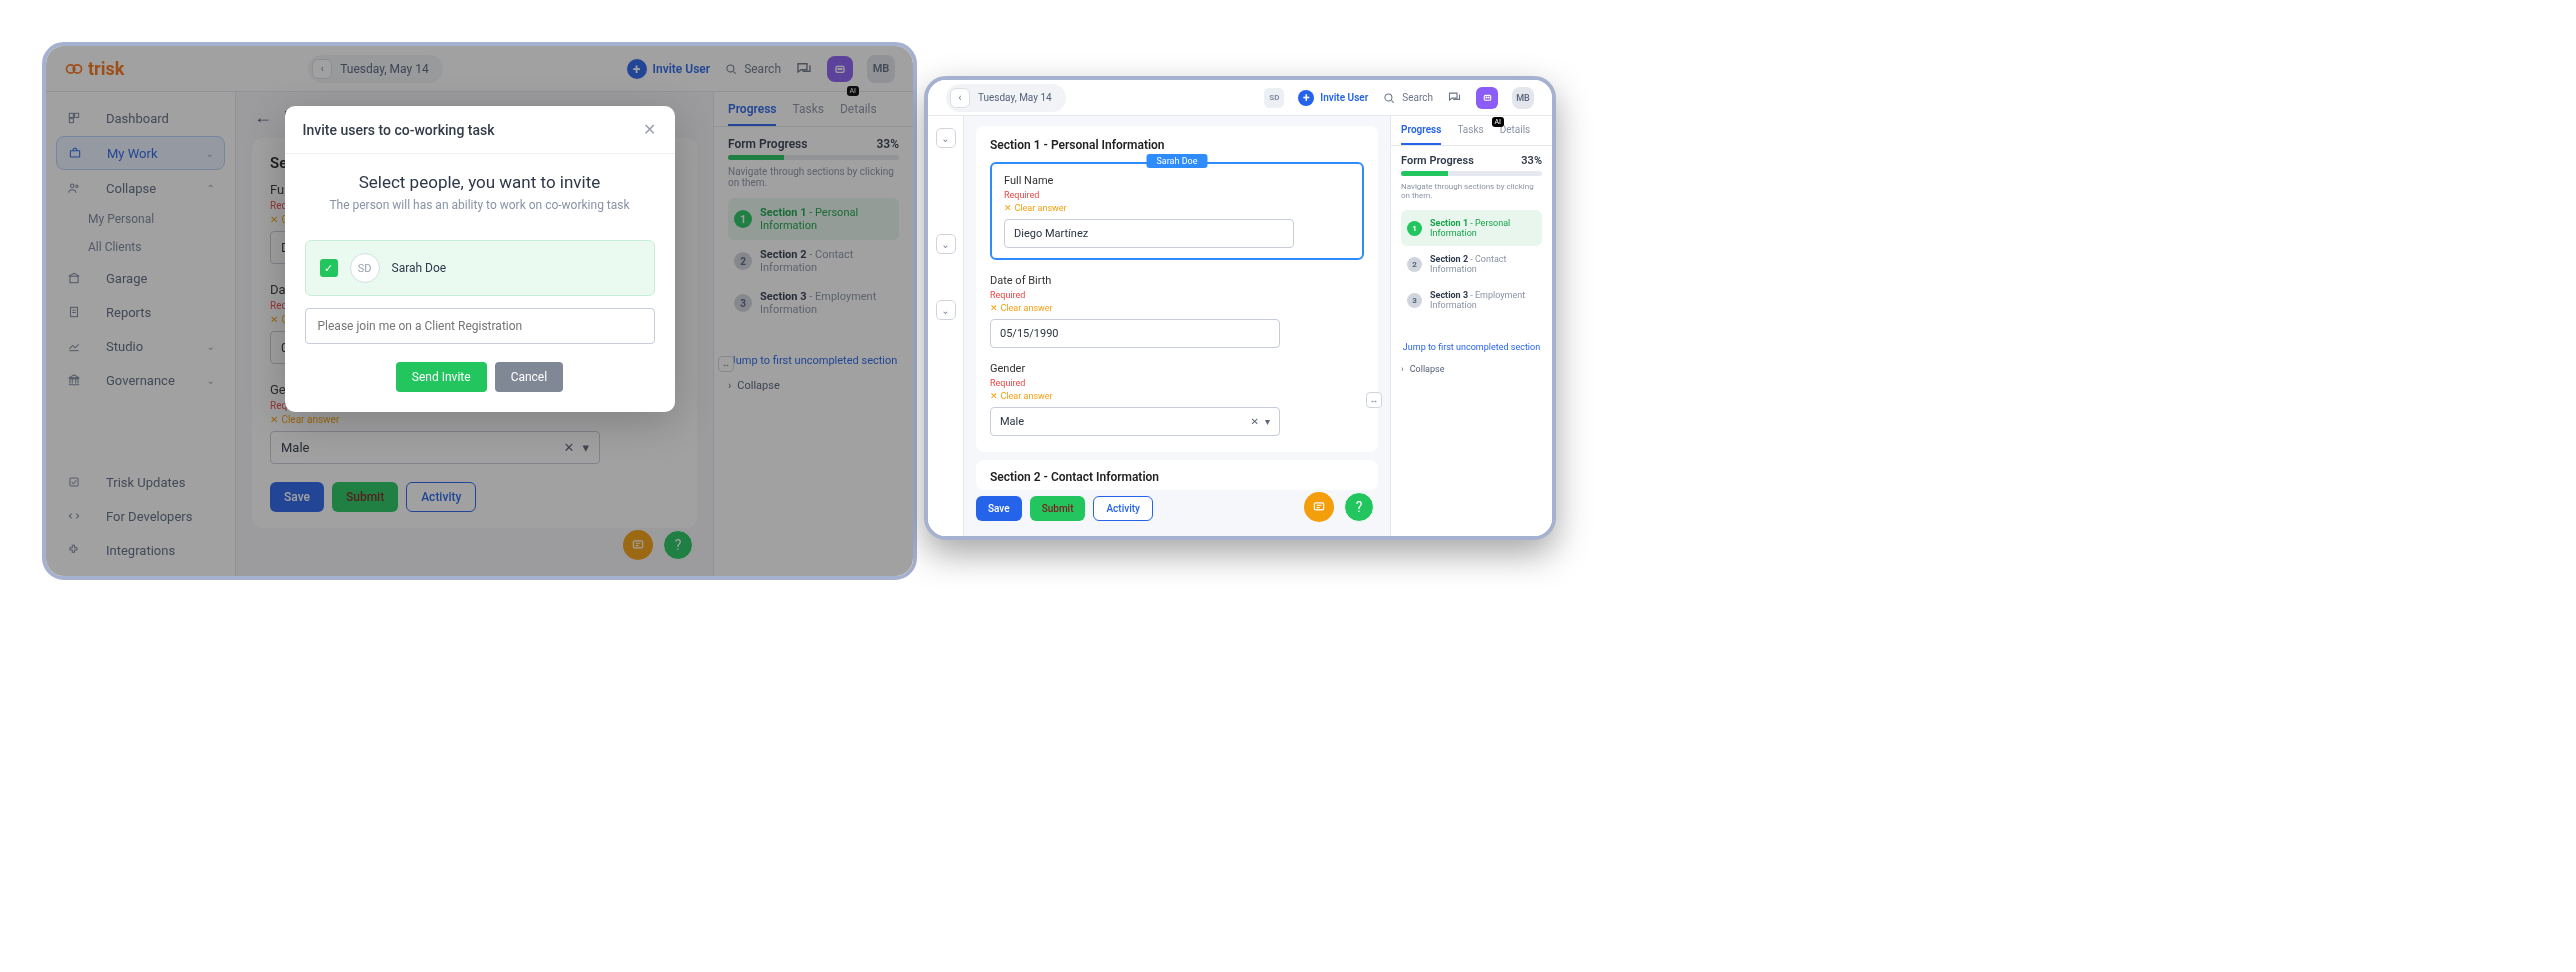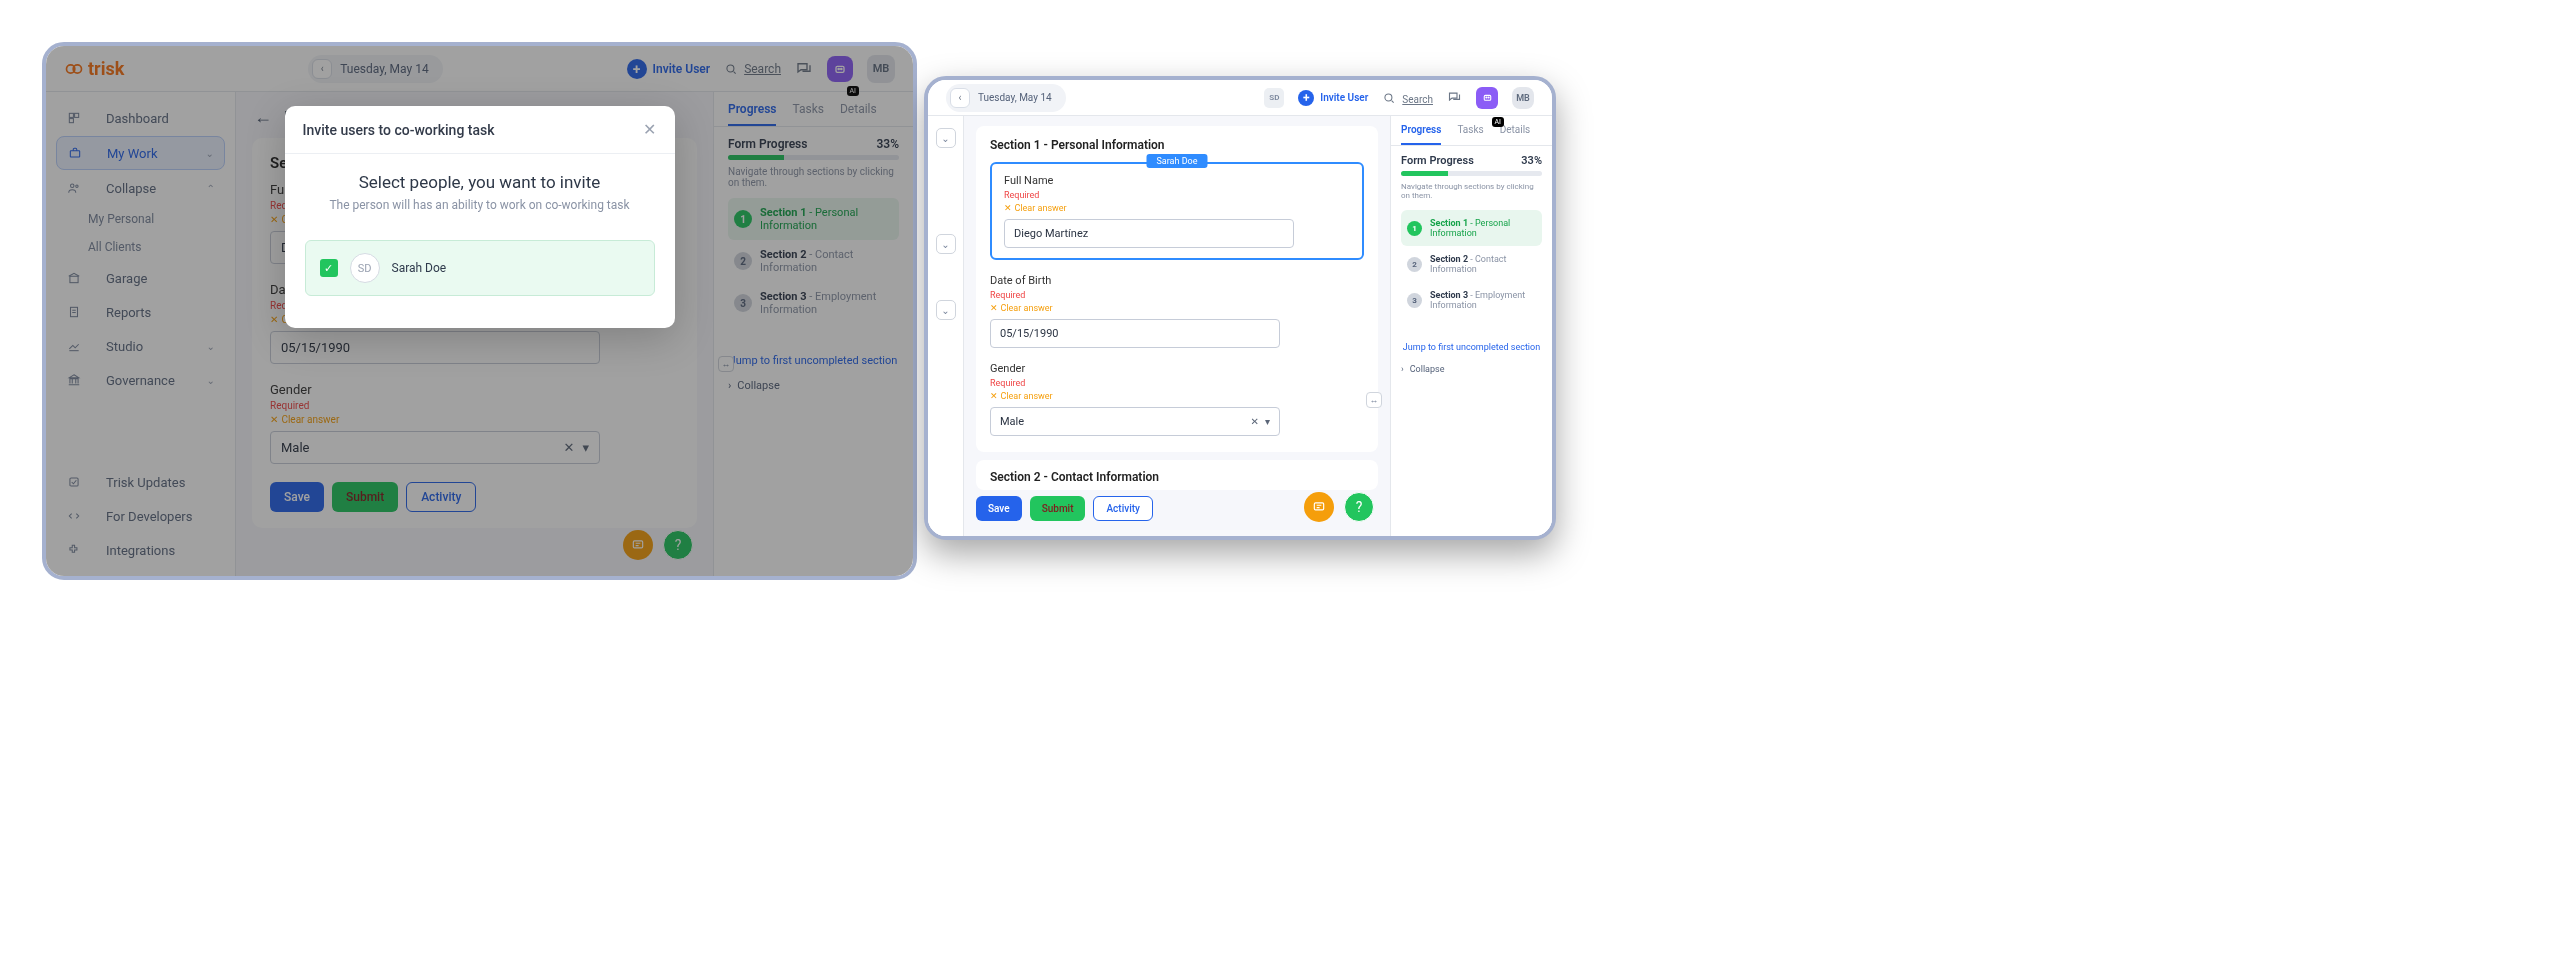--- a/index.html
+++ b/index.html
@@ -17,21 +17,21 @@
 .topbar { height: 46px; display: flex; align-items: center; gap: 14px; padding: 0 18px; border-bottom: 1px solid #e4e7ec; background: #fff; position: relative; z-index: 5; }
 .logo { display: flex; align-items: center; gap: 4px; color: #f97316; font-weight: 700; font-size: 18px; }
 .logo svg { width: 20px; height: 20px; }
 .flex-spacer { flex: 1; }
 
 .date-pill { display: inline-flex; align-items: center; gap: 8px; background: #f1f3f7; border-radius: 18px; padding: 4px 14px 4px 4px; color: #55627a; font-size: 12px; }
 .date-pill .chev { width: 20px; height: 20px; border: 1px solid #d9dee7; border-radius: 6px; background: #fff; display: flex; align-items: center; justify-content: center; font-size: 10px; color: #6b7686; cursor: pointer; }
 
 .invite-pill { display: inline-flex; align-items: center; gap: 6px; color: #2563eb; font-size: 12px; font-weight: 600; }
 .invite-pill .plus { width: 20px; height: 20px; border-radius: 50%; background: #2563eb; color: #fff; display: flex; align-items: center; justify-content: center; font-size: 14px; }
-.search-pill { display: inline-flex; align-items: flex-end; gap: 6px; color: #6b7686; font-size: 12px; text-decoration: underline; }
+.search-pill { display: inline-flex; align-items: center; gap: 6px; color: #6b7686; font-size: 12px; }
 
 .chip-icon { width: 26px; height: 26px; border-radius: 8px; display: flex; align-items: center; justify-content: center; background: #8b5cf6; position: relative; }
 .chip-icon .ai { position: absolute; top: -6px; right: -6px; background: #000; color: #fff; font-size: 7px; padding: 1px 3px; border-radius: 3px; margin-top: 36px; }
 .avatar-sq { width: 28px; height: 28px; border-radius: 8px; background: #e3e6ec; color: #5f6b7e; font-size: 11px; font-weight: 600; display: flex; align-items: center; justify-content: center; }
 
 
 .sidebar { position: absolute; left: 0; top: 46px; bottom: 0; width: 190px; background: #fff; border-right: 1px solid #e4e7ec; padding: 10px 10px; display: flex; flex-direction: column; gap: 2px; z-index: 5; }
 .nav-item { display: flex; align-items: center; gap: 24px; padding: 8px 10px; border-radius: 8px; color: #5d6a80; font-size: 13px; cursor: pointer; }
 .nav-item .ico { width: 16px; height: 16px; display: flex; align-items: center; justify-content: center; color: #7a869c; }
 .nav-item.active { background: #eaf1ff; color: #2563eb; border: 1px solid #b9cffb; }
@@ -389,20 +389,25 @@
       <div class="close">✕</div>
     </div>
     <div class="modal-body">
       <h2>Select people, you want to invite</h2>
       <p class="sub">The person will has an ability to work on co-working task</p>
       <div class="person-row">
         <div class="chk">✓</div>
         <div class="av">SD</div>
         <div class="nm">Sarah Doe</div>
       </div>
+      <input class="msg-input" placeholder="Please join me on a Client Registration" style="">
+      <div class="modal-btns">
+        <button class="mbtn send">Send Invite</button>
+        <button class="mbtn cancel">Cancel</button>
+      </div>
     </div>
   </div>
 
 </div>
 
 <div class="frame right">
   <div class="topbar">
     <div class="date-pill">
       <div class="chev">‹</div>
       <span>Tuesday, May 14</span>

